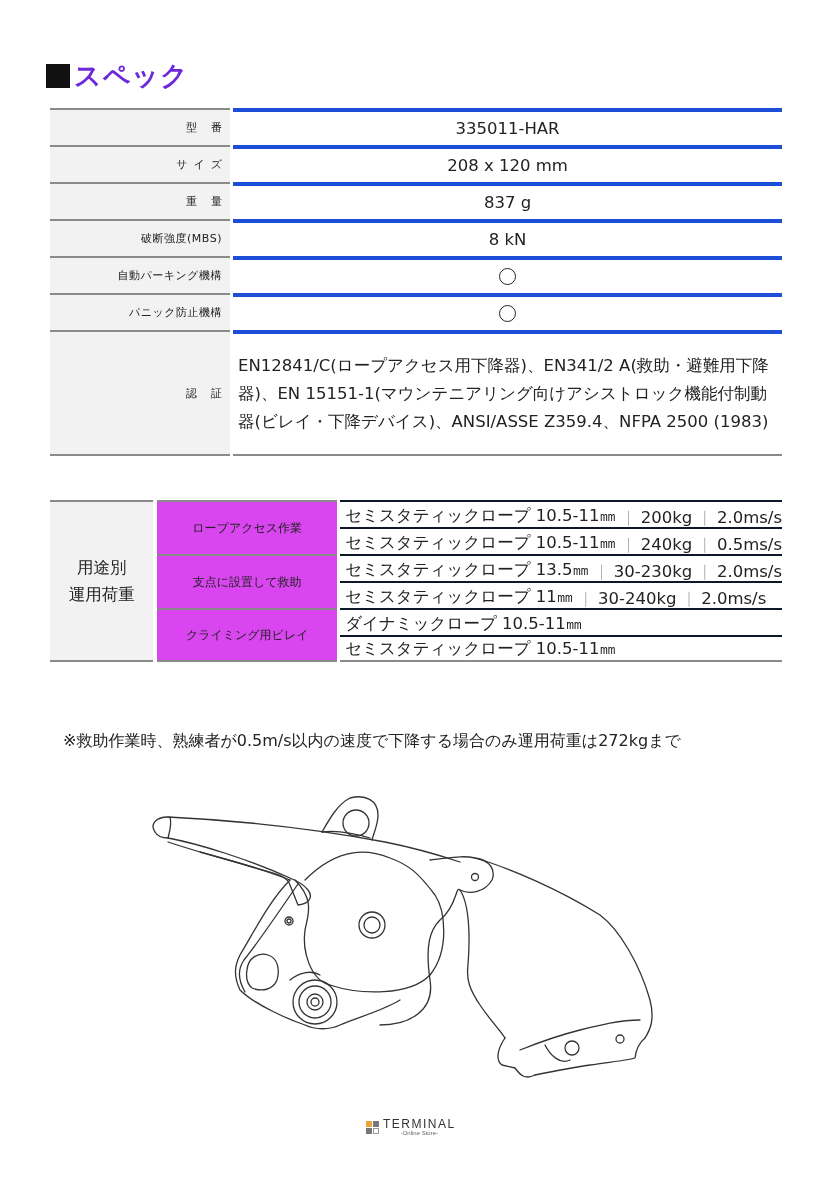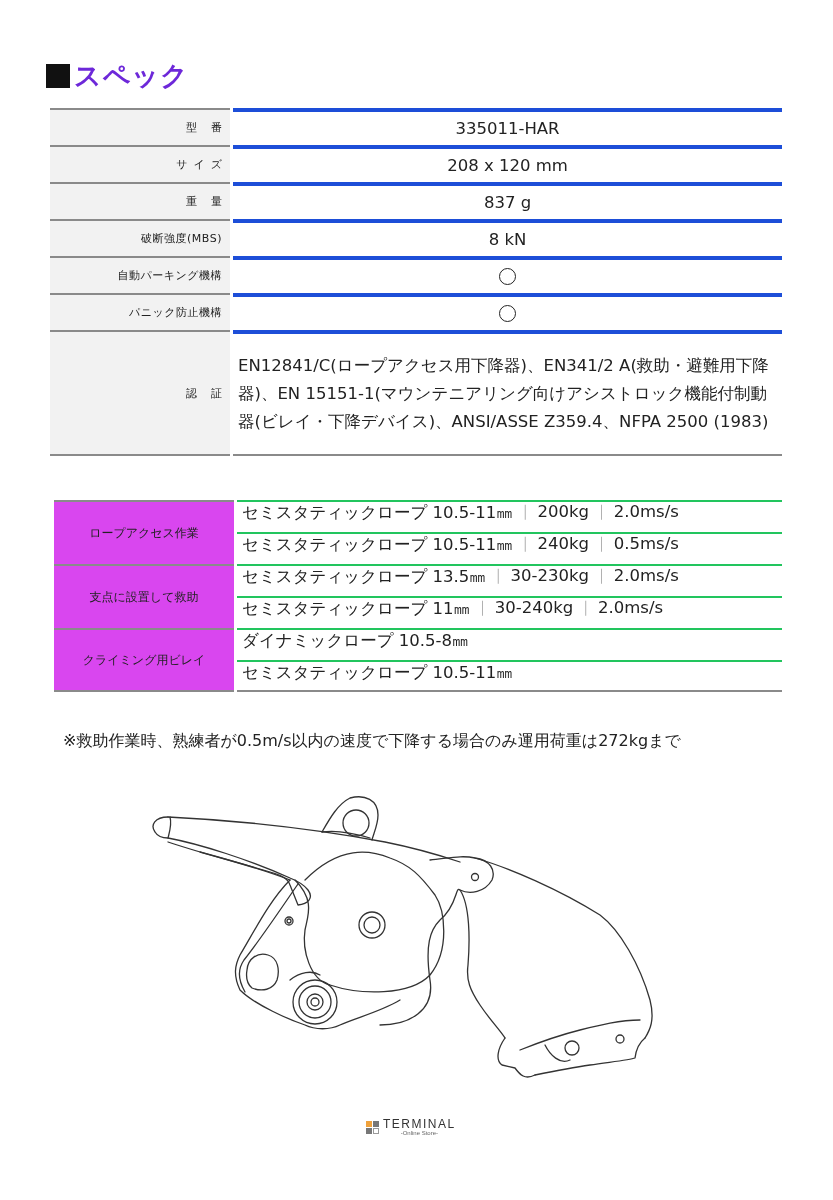--- a/index.html
+++ b/index.html
@@ -54,22 +54,22 @@
   .spec2 .groups { flex: 1; display: flex; flex-direction: column; }
   .spec2 .group { display: flex; }
   .spec2 .c2 {
     width: 180px; background: #d946ef; border-top: 2px solid #8a8a8a;
     display: flex; align-items: center; justify-content: center; font-size: 12px; color: #222;
   }
   .spec2 .group:last-child .c2 { border-bottom: 2px solid #8a8a8a; }
   .spec2 .gap2 { width: 3px; }
   .spec2 .c3col { flex: 1; display: flex; flex-direction: column; }
   .spec2 .c3 {
-    height: 32px; border-top: 2px solid #22c55e; font-size: 16.5px; color: #222;
-    display: flex; align-items: flex-start; padding-left: 5px; white-space: nowrap;
+    height: 27px; border-top: 2px solid #0f172a; font-size: 16.5px; color: #222;
+    display: flex; align-items: flex-end; padding-left: 5px; white-space: nowrap;
   }
   .spec2 .group:last-child .c3:last-child { border-bottom: 2px solid #8a8a8a; }
   .sep { color: #aaa; margin: 0 5px; font-size: 15px; }
 
   .note {
     position: absolute; left: 50px; top: 731px; font-size: 16px; color: #222; white-space: nowrap; margin-left: 13px;
   }
 
   .drawing { position: absolute; left: 140px; top: 780px; width: 550px; height: 320px; }
 
@@ -144,20 +144,26 @@
   </div>
   <div class="bottom">
       <div class="l"></div>
       <div class="g"></div>
       <div class="r"></div>
     </div>
 </div>
 
 <div class="spec2">
   <div class="grid">
+    <div class="c1">
+      <div>
+        <div>用途別</div>
+        <div>運用荷重</div>
+      </div>
+    </div>
     <div class="gap"></div>
     <div class="groups">
       <div class="group">
         <div class="c2">ロープアクセス作業</div>
         <div class="gap2"></div>
         <div class="c3col">
           <div class="c3">
             <span>セミスタティックロープ 10.5-11㎜</span>
               <span class="sep">｜</span>
               <span>200kg</span>
@@ -191,21 +197,21 @@
               <span class="sep">｜</span>
               <span>2.0ms/s</span>
           </div>
         </div>
       </div>
       <div class="group">
         <div class="c2">クライミング用ビレイ</div>
         <div class="gap2"></div>
         <div class="c3col">
           <div class="c3">
-            <span>ダイナミックロープ 10.5-8㎜</span>
+            <span>ダイナミックロープ 10.5-11㎜</span>
           </div>
           <div class="c3">
             <span>セミスタティックロープ 10.5-11㎜</span>
           </div>
         </div>
       </div>
     </div>
   </div>
 </div>
 

